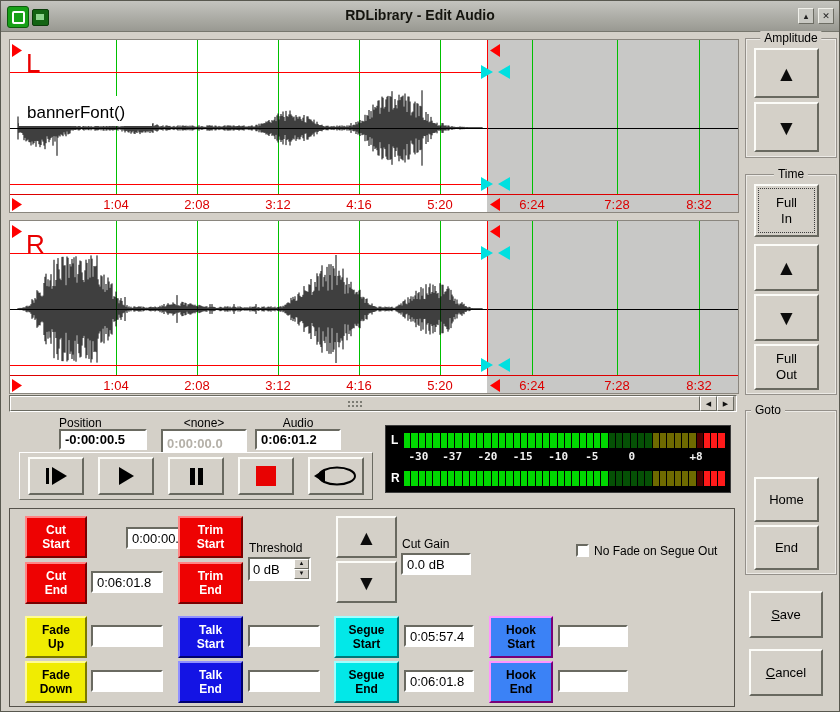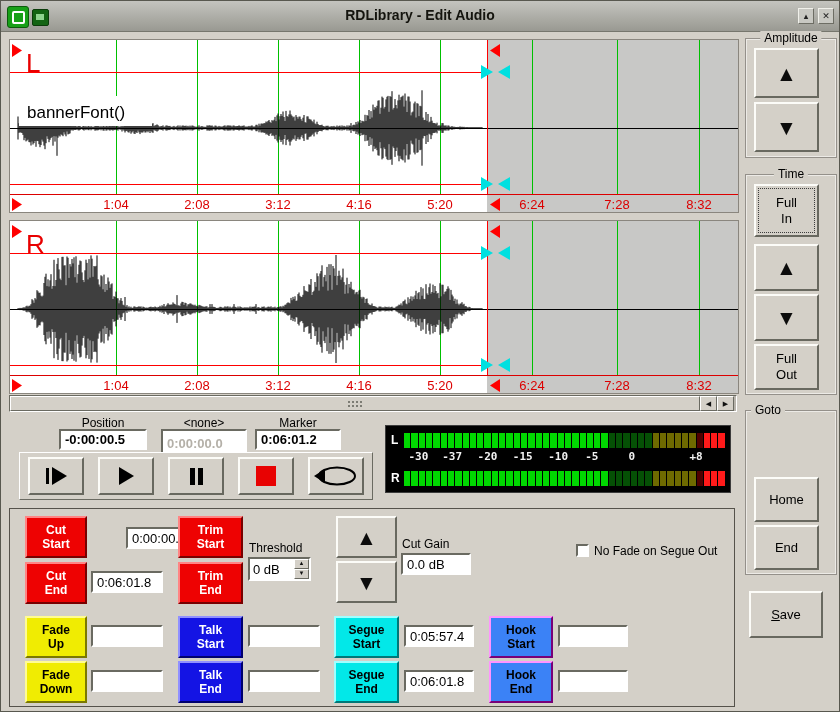--- a/index.html
+++ b/index.html
@@ -173,25 +173,25 @@
         <div class="grip"></div>
       </div>
     <div class="harrow" style="left:690px;">
         <span>◀</span>
       </div>
     <div class="harrow" style="left:707px;">
         <span>▶</span>
       </div>
   </div>
 
-  <div class="lbl" style="left:58px;top:415px;width:88px;text-align:center;">Position</div>
+  <div class="lbl" style="left:58px;top:415px;width:88px;">Position</div>
   <div class="fld bold" style="left:58px;top:428px;width:88px;height:21px;">-0:00:00.5</div>
   <div class="lbl" style="left:160px;top:415px;width:86px;text-align:center;">&lt;none&gt;</div>
   <div class="fld bold disabled" style="left:160px;top:428px;width:86px;height:29px;">0:00:00.0</div>
-  <div class="lbl" style="left:254px;top:415px;width:86px;text-align:center;">Marker</div>
+  <div class="lbl" style="left:254px;top:415px;width:86px;text-align:center;">Audio</div>
   <div class="fld bold" style="left:254px;top:428px;width:86px;height:21px;">0:06:01.2</div>
 
   <div class="transport-box">
     <div class="tbtn" style="left:8px;">
       <span class="i-bar"></span>
         <span class="i-tri"></span>
     </div>
     <div class="tbtn" style="left:78px;">
       <span class="i-tri"></span>
     </div>
@@ -401,14 +401,17 @@
 
   <div class="grp" style="left:744px;top:409px;width:90px;height:163px;">
     <span class="grp-label" style="left:5px;">Goto</span>
   </div>
   <div class="btn3" style="left:753px;top:476px;width:65px;height:45px;">Home</div>
   <div class="btn3" style="left:753px;top:524px;width:65px;height:45px;">End</div>
 
   <div class="btn3" style="left:748px;top:590px;width:74px;height:47px;">
     <span class="mnemo">Save</span>
   </div>
+  <div class="btn3" style="left:748px;top:648px;width:74px;height:47px;">
+    <span class="mnemo">Cancel</span>
+  </div>
 
 </div>
 
 </body></html>

